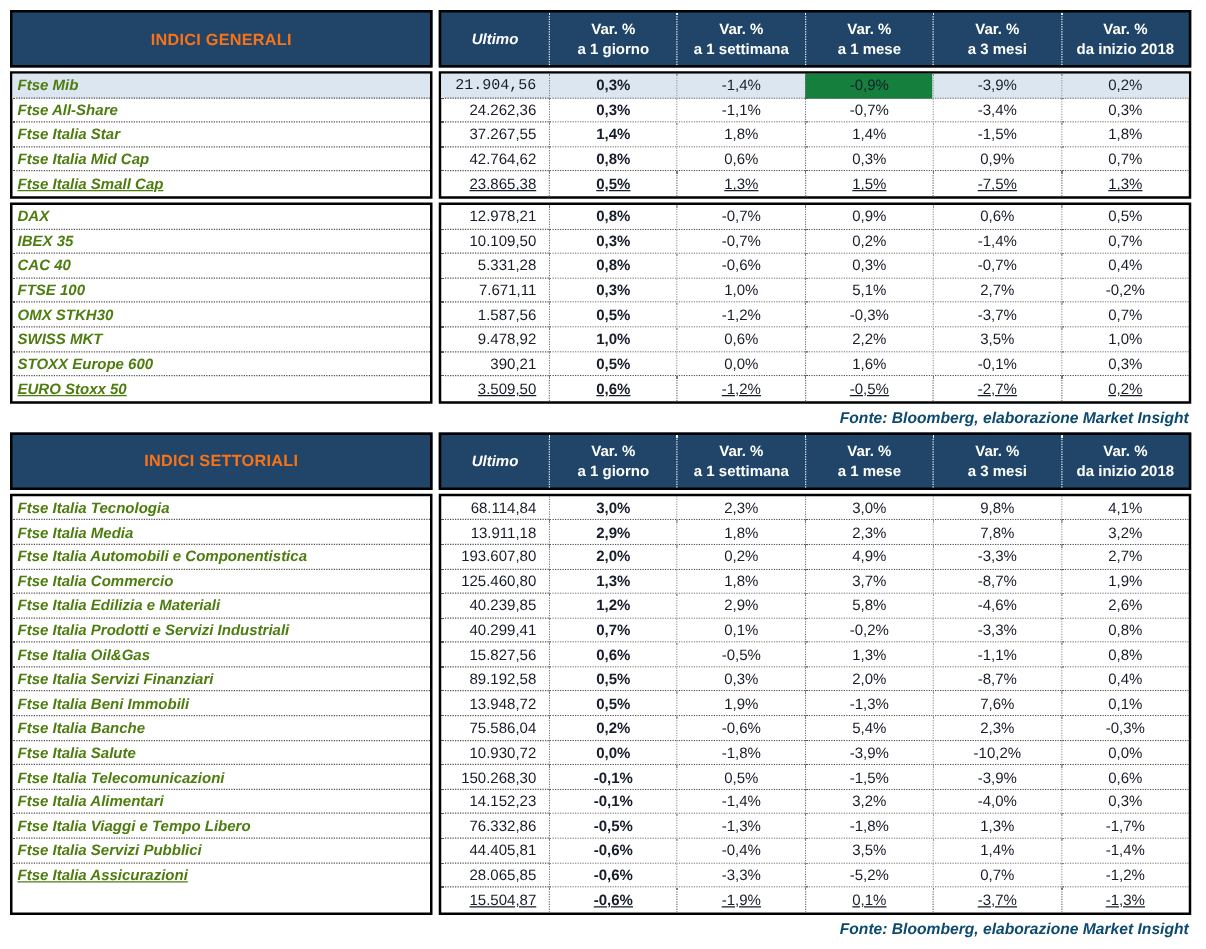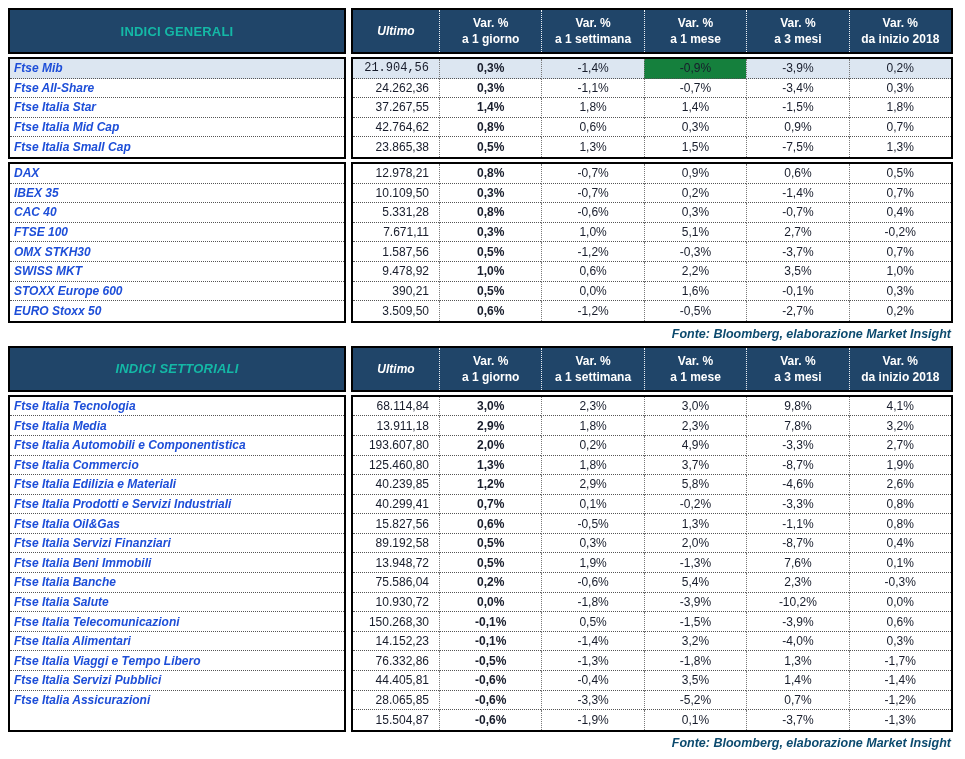--- a/index.html
+++ b/index.html
@@ -13,35 +13,35 @@
   }
   .row { display: flex; }
   .title-box, .name-box { width: 338px; flex: none; border: 2px solid #000; }
   .gapcol { width: 5px; flex: none; }
   .head-box, .data-box {
     width: 602px; flex: none; border: 2px solid #000;
     display: grid; grid-template-columns: 86px repeat(5, 1fr);
   }
   
   .hdr-row .title-box { height: 46px; display:flex; align-items:center; justify-content:center;
-    color:#14b8a6; font-weight:bold; font-size:13px; letter-spacing:.2px; }
+    color:#f97316; font-weight:bold; font-size:13px; letter-spacing:.2px; }
   .head-box { height: 46px; }
   .hcell { display:flex; flex-direction:column; justify-content:center; align-items:center;
     color:#fff; font-weight:bold; font-size:12px; line-height:1.35; border-left:1px dotted #eef2f7; }
   .hcell.first { border-left:none;font-style:italic; }
   
   .body-row { margin-top: 3px; }
   .ncell { height:19.6px; display:flex; align-items:center; padding-left:4px;
-    font-weight:bold; font-style:italic; font-size:12px; color:#1d4ed8;
+    font-weight:bold; font-style:italic; font-size:12px; color:#4d7c0f;
     border-bottom:1px dotted #555; white-space:nowrap; overflow:hidden; }
   .vcell { height:19.6px; display:flex; align-items:center; justify-content:center;
     font-size:12px; color:#171c2b; border-bottom:1px dotted #555; border-left:1px dotted #777; }
   .vcell.c0 { justify-content:flex-end; padding-right:10px; border-left:none; }
   .vcell.c1 { font-weight:bold; }
-  .ncell.last, .vcell.last { border-bottom:none; }
+  .ncell.last, .vcell.last { border-bottom:none;text-decoration:underline; }
   
   .fonte { width:945px; text-align:right; font-style:italic; font-weight:600;
     font-size:12.5px; color:#0c4a6e; margin:4px 0 5px 0; padding-right:2px; }
 </style>
 </head>
 <body>
 
 <div class="page">
 
   <section class="market-table">
@@ -177,21 +177,21 @@
           <div class="vcell c3 last">-0,5%</div>
           <div class="vcell c4 last">-2,7%</div>
           <div class="vcell c5 last">0,2%</div>
         </div>
     </div>
     <div class="fonte">Fonte: Bloomberg, elaborazione Market Insight</div>
   </section>
 
   <section class="market-table">
     <div class="row hdr-row">
-      <div class="title-box" style="background: rgb(32, 69, 105); font-style: italic;">INDICI SETTORIALI</div>
+      <div class="title-box" style="background: rgb(32, 69, 105);">INDICI SETTORIALI</div>
       <div class="gapcol"></div>
       <div class="head-box" style="background: rgb(32, 69, 105);">
           <div class="hcell first">
             <div>Ultimo</div>
           </div>
           <div class="hcell">
             <div>Var. %</div>
             <div>a 1 giorno</div>
           </div>
           <div class="hcell">

